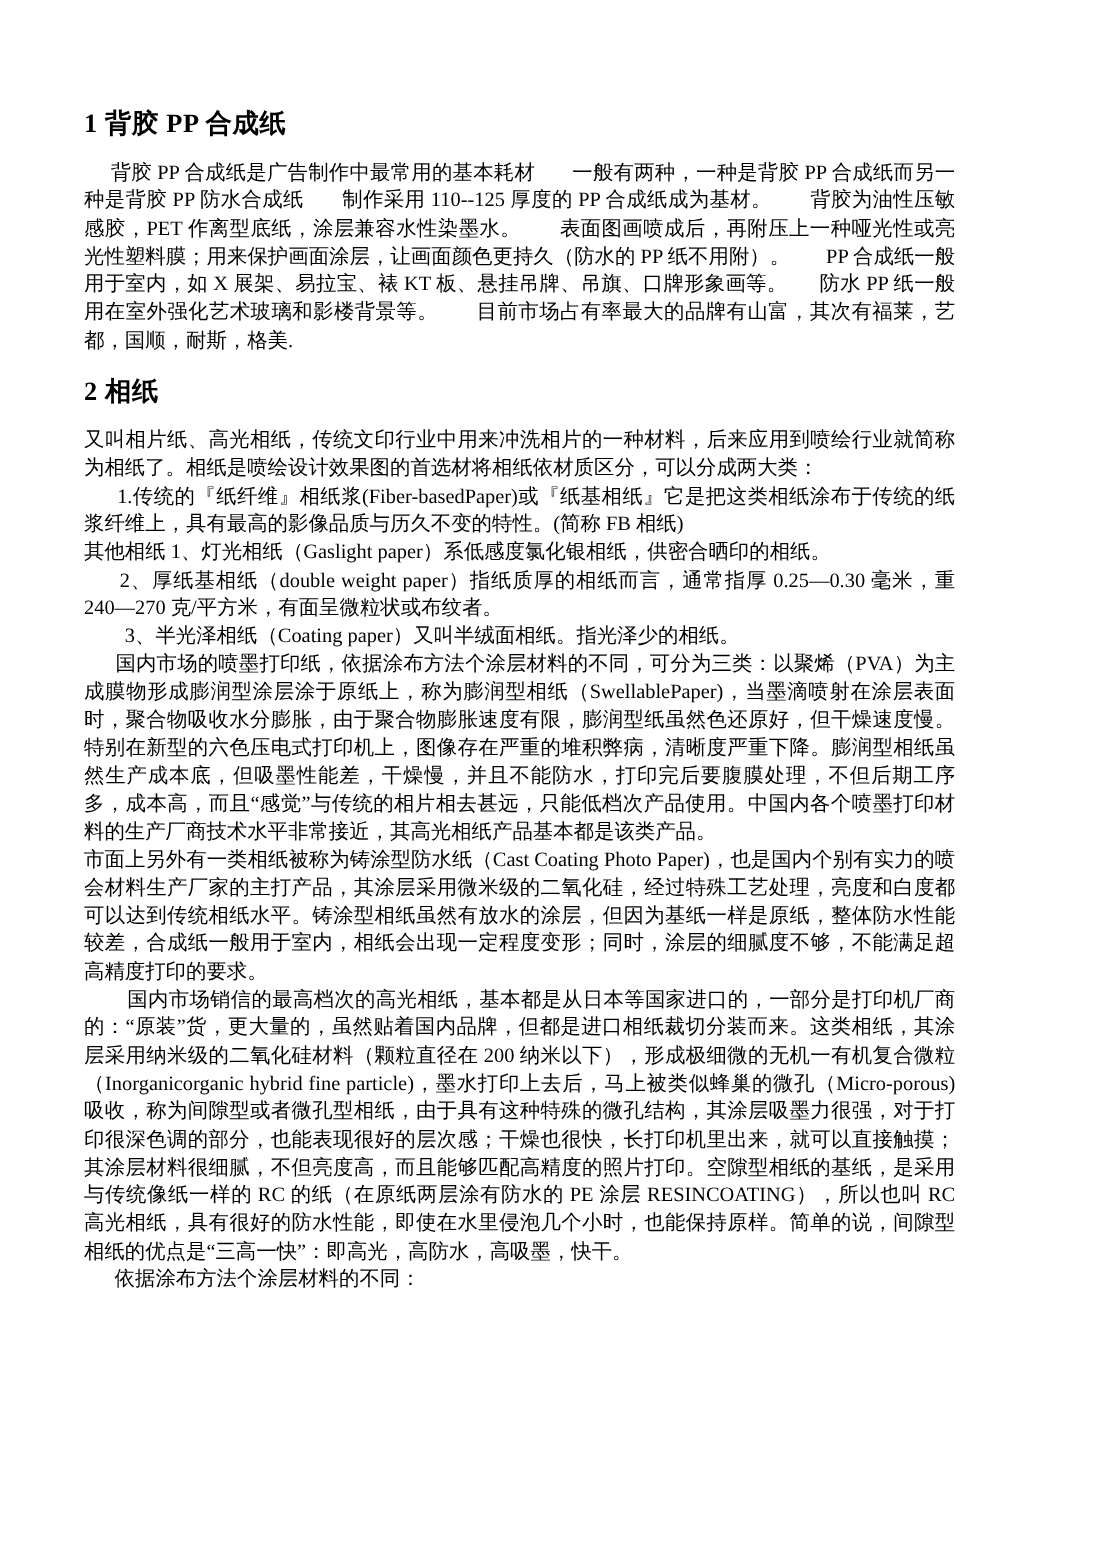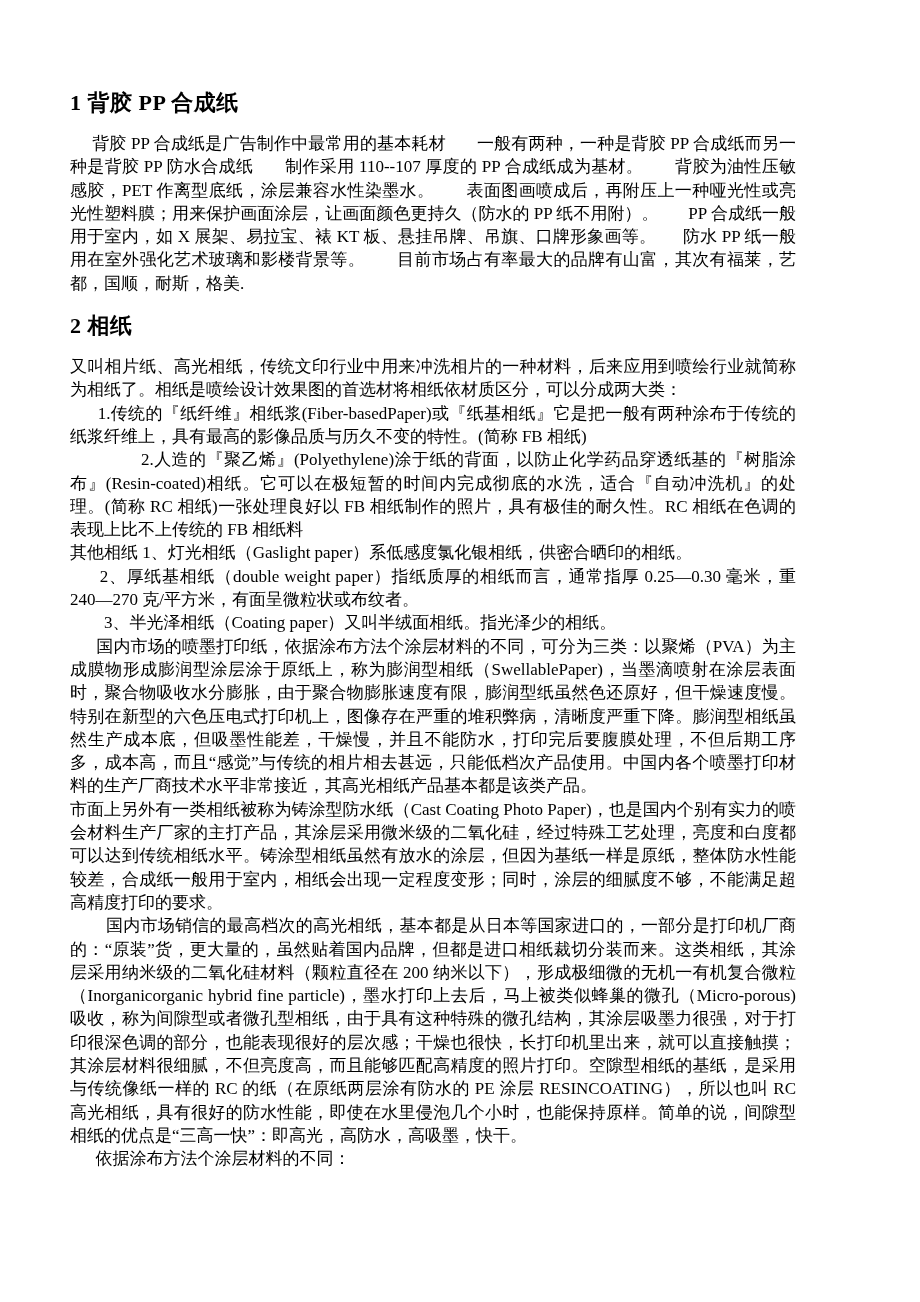--- a/index.html
+++ b/index.html
@@ -40,27 +40,26 @@
     text-underline-offset: 3px;
   }
 </style>
 </head>
 <body>
 
 <div class="page">
   <div id="doc-body">
       <section class="doc-section">
         <h2 class="heading">1 背胶 PP 合成纸</h2>
-        <p class="para"><span>     背胶 PP 合成纸是广告制作中最常用的基本耗材       一般有两种，一种是背胶 PP 合成纸而另一种是背胶 PP 防水合成纸       制作采用 110--107 厚度的 PP 合成纸成为基材。       背胶为油性压敏感胶，PET 作离型底纸，涂层兼容水性染墨水。       表面图画喷成后，再附压上一种哑光性或亮光性塑料膜；用来保护画面涂层，让画面颜色更持久（防水的 PP 纸不用附）。       PP 合成纸一般用于室内，如 X 展架、易拉宝、裱 KT 板、悬挂吊牌、吊旗、口牌形象画等。      防水 PP 纸一般用在室外强化艺术玻璃和影楼背景等。       目前市场占有率最大的品牌有山富，其次有福莱，艺都，国顺，耐斯，格美.</span></p>
+        <p class="para"><span>     背胶 PP 合成纸是广告制作中最常用的基本耗材       一般有两种，一种是背胶 PP 合成纸而另一种是背胶 PP 防水合成纸       制作采用 110--125 厚度的 PP 合成纸成为基材。       背胶为油性压敏感胶，PET 作离型底纸，涂层兼容水性染墨水。       表面图画喷成后，再附压上一种哑光性或亮光性塑料膜；用来保护画面涂层，让画面颜色更持久（防水的 PP 纸不用附）。       PP 合成纸一般用于室内，如 X 展架、易拉宝、裱 KT 板、悬挂吊牌、吊旗、口牌形象画等。      防水 PP 纸一般用在室外强化艺术玻璃和影楼背景等。       目前市场占有率最大的品牌有山富，其次有福莱，艺都，国顺，耐斯，格美.</span></p>
       </section>
       <section class="doc-section">
         <h2 class="heading">2 相纸</h2>
         <p class="para"><span>又叫相片纸、</span><span class="u">高光相纸</span><span>，传统文印行业中用来冲洗相片的一种材料，后来应用到喷绘行业就简称为相纸了。相纸是喷绘设计效果图的首选材将相纸依材质区分，可以分成两大类：</span></p>
-        <p class="para"><span>      1.传统的『纸</span><span class="u">纤维</span><span>』相纸浆(Fiber-basedPaper)或『纸基相纸』它是把</span><span class="u">一般有两种</span><span>涂布于传统的纸浆纤维上，具有最高的影像品质与历久不变的特性。(简称 FB 相纸)</span></p>
-        <p class="para"><span>               2.人造的『</span><span class="u">聚乙烯</span><span>』(Polyethylene)涂于纸的背面，以防止化学药品穿透纸基的『树脂涂布』(Resin-coated)相纸。它可以在极短暂的时间内完成彻底的水洗，适合『自动冲洗机』的处理。(简称 RC 相纸)一张处理良好以 FB 相纸制作的照片，具有极佳的耐久性。RC 相纸在色调的表现上比不上传统的 FB 相纸料</span></p>
+        <p class="para"><span>      1.传统的『纸</span><span class="u">纤维</span><span>』相纸浆(Fiber-basedPaper)或『纸基相纸』它是把</span><span class="u">这类相纸</span><span>涂布于传统的纸浆纤维上，具有最高的影像品质与历久不变的特性。(简称 FB 相纸)</span></p>
         <p class="para"><span>其他相纸 1、灯光相纸（Gaslight paper）系低</span><span class="u">感度</span><span>氯化银相纸，供密合晒印的相纸。</span></p>
         <p class="para"><span>      2、厚纸基相纸（double weight paper）指纸质厚的相纸而言，通常指厚 0.25—0.30 毫米，重 240—270 克/平方米，有面呈微粒状或布纹者。</span></p>
         <p class="para"><span>        3、</span><span class="u">半光泽相纸</span><span>（Coating paper）又叫半绒面相纸。指光泽少的相纸。</span></p>
         <p class="para"><span>      国内市场的喷墨打印纸，依据涂布方法个涂层材料的不同，可分为三类：以聚烯（PVA）为主成膜物形成膨润型涂层涂于原纸上，称为膨润型相纸（SwellablePaper)，当墨滴喷射在涂层表面时，聚合物吸收水分膨胀，由于</span><span class="u">聚合物</span><span>膨胀速度有限，膨润型纸虽然色还原好，但干燥速度慢。特别在新型的六色压电式打印机上，图像存在严重的堆积弊病，清晰度严重下降。膨润型相纸虽然生产成本底，但吸墨性能差，干燥慢，并且不能防水，打印完后要腹膜处理，不但后期工序多，成本高，而且“感觉”与传统的相片相去甚远，只能低档次产品使用。</span><span class="u">中国</span><span>内各个喷墨打印材料的生产厂商技术水平非常接近，其</span><span class="u">高光相纸</span><span>产品基本都是该类产品。</span></p>
         <p class="para"><span>市面上另外有一类相纸被称为铸涂型防水纸（Cast Coating Photo Paper)，也是国内个别有实力的喷会材料生产厂家的主打产品，其涂层采用微米级的二氧化硅，经过特殊工艺处理，亮度和白度都可以达到传统相纸水平。铸涂型相纸虽然有放水的涂层，但因为基纸一样是原纸，整体防水性能较差，合成纸一般用于室内，相纸会出现一定程度变形；同时，涂层的细腻度不够，不能满足超高精度打印的要求。</span></p>
         <p class="para"><span>        国内市场销信的最高档次的高光相纸，基本都是从日本等国家进口的，一部分是打印机厂商的：“原装”货，更大量的，虽然贴着国内品牌，但都是进口相纸裁切分装而来。这类相纸，其涂层采用纳米级的</span><span class="u">二氧化硅</span><span>材料（颗粒直径在 200 纳米以下），形成极细微的无机一有机复合微粒（Inorganicorganic hybrid fine particle)，墨水打印上去后，马上被类似蜂巢的微孔（Micro-porous)吸收，称为间隙型或者微孔型相纸，由于具有这种特殊的微孔结构，其涂层吸墨力很强，对于打印很深色调的部分，也能表现很好的层次感；干燥也很快，长打印机里出来，就可以直接触摸；其涂层材料很细腻，不但亮度高，而且能够匹配高精度的照片打印。空隙型相纸的基纸，是采用与传统像纸一样的 RC 的纸（在原纸两层涂有防水的 PE 涂层 RESINCOATING），所以也叫 RC </span><span class="u">高光</span><span>相纸，具有很好的防水性能，即使在水里侵泡几个小时，也能保持原样。简单的说，间隙型相纸的优点是“三高一快”：即高光，高防水，高吸墨，快干。</span></p>
         <p class="para"><span>      依据涂布方法个涂层材料的不同：</span></p>
       </section>
     </div>
 </div>

